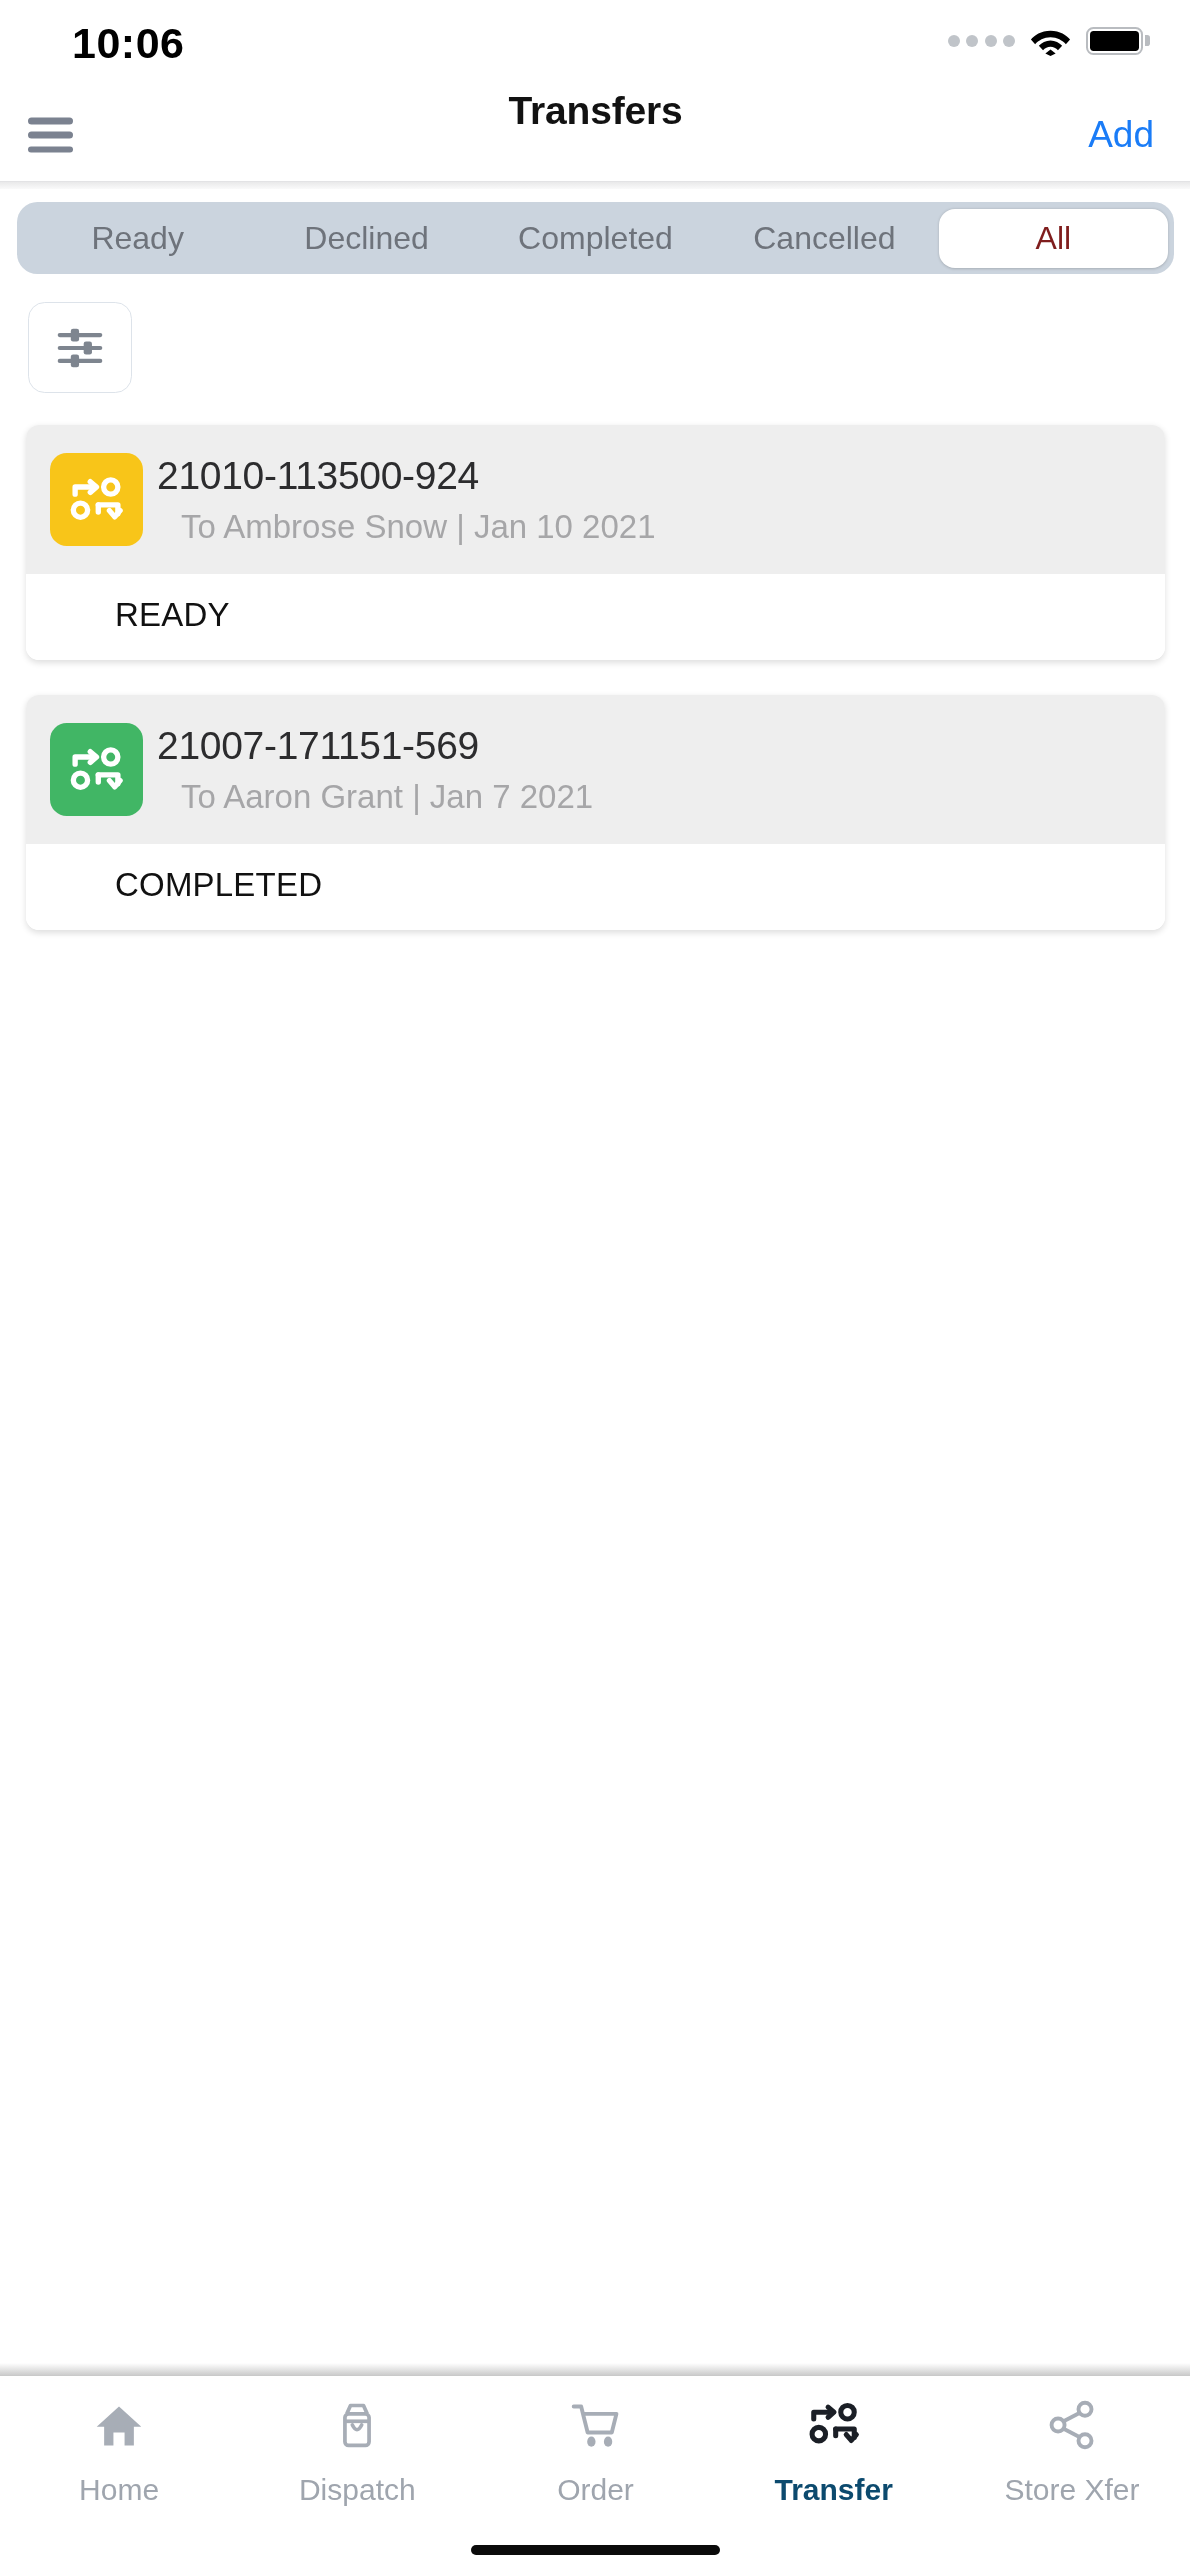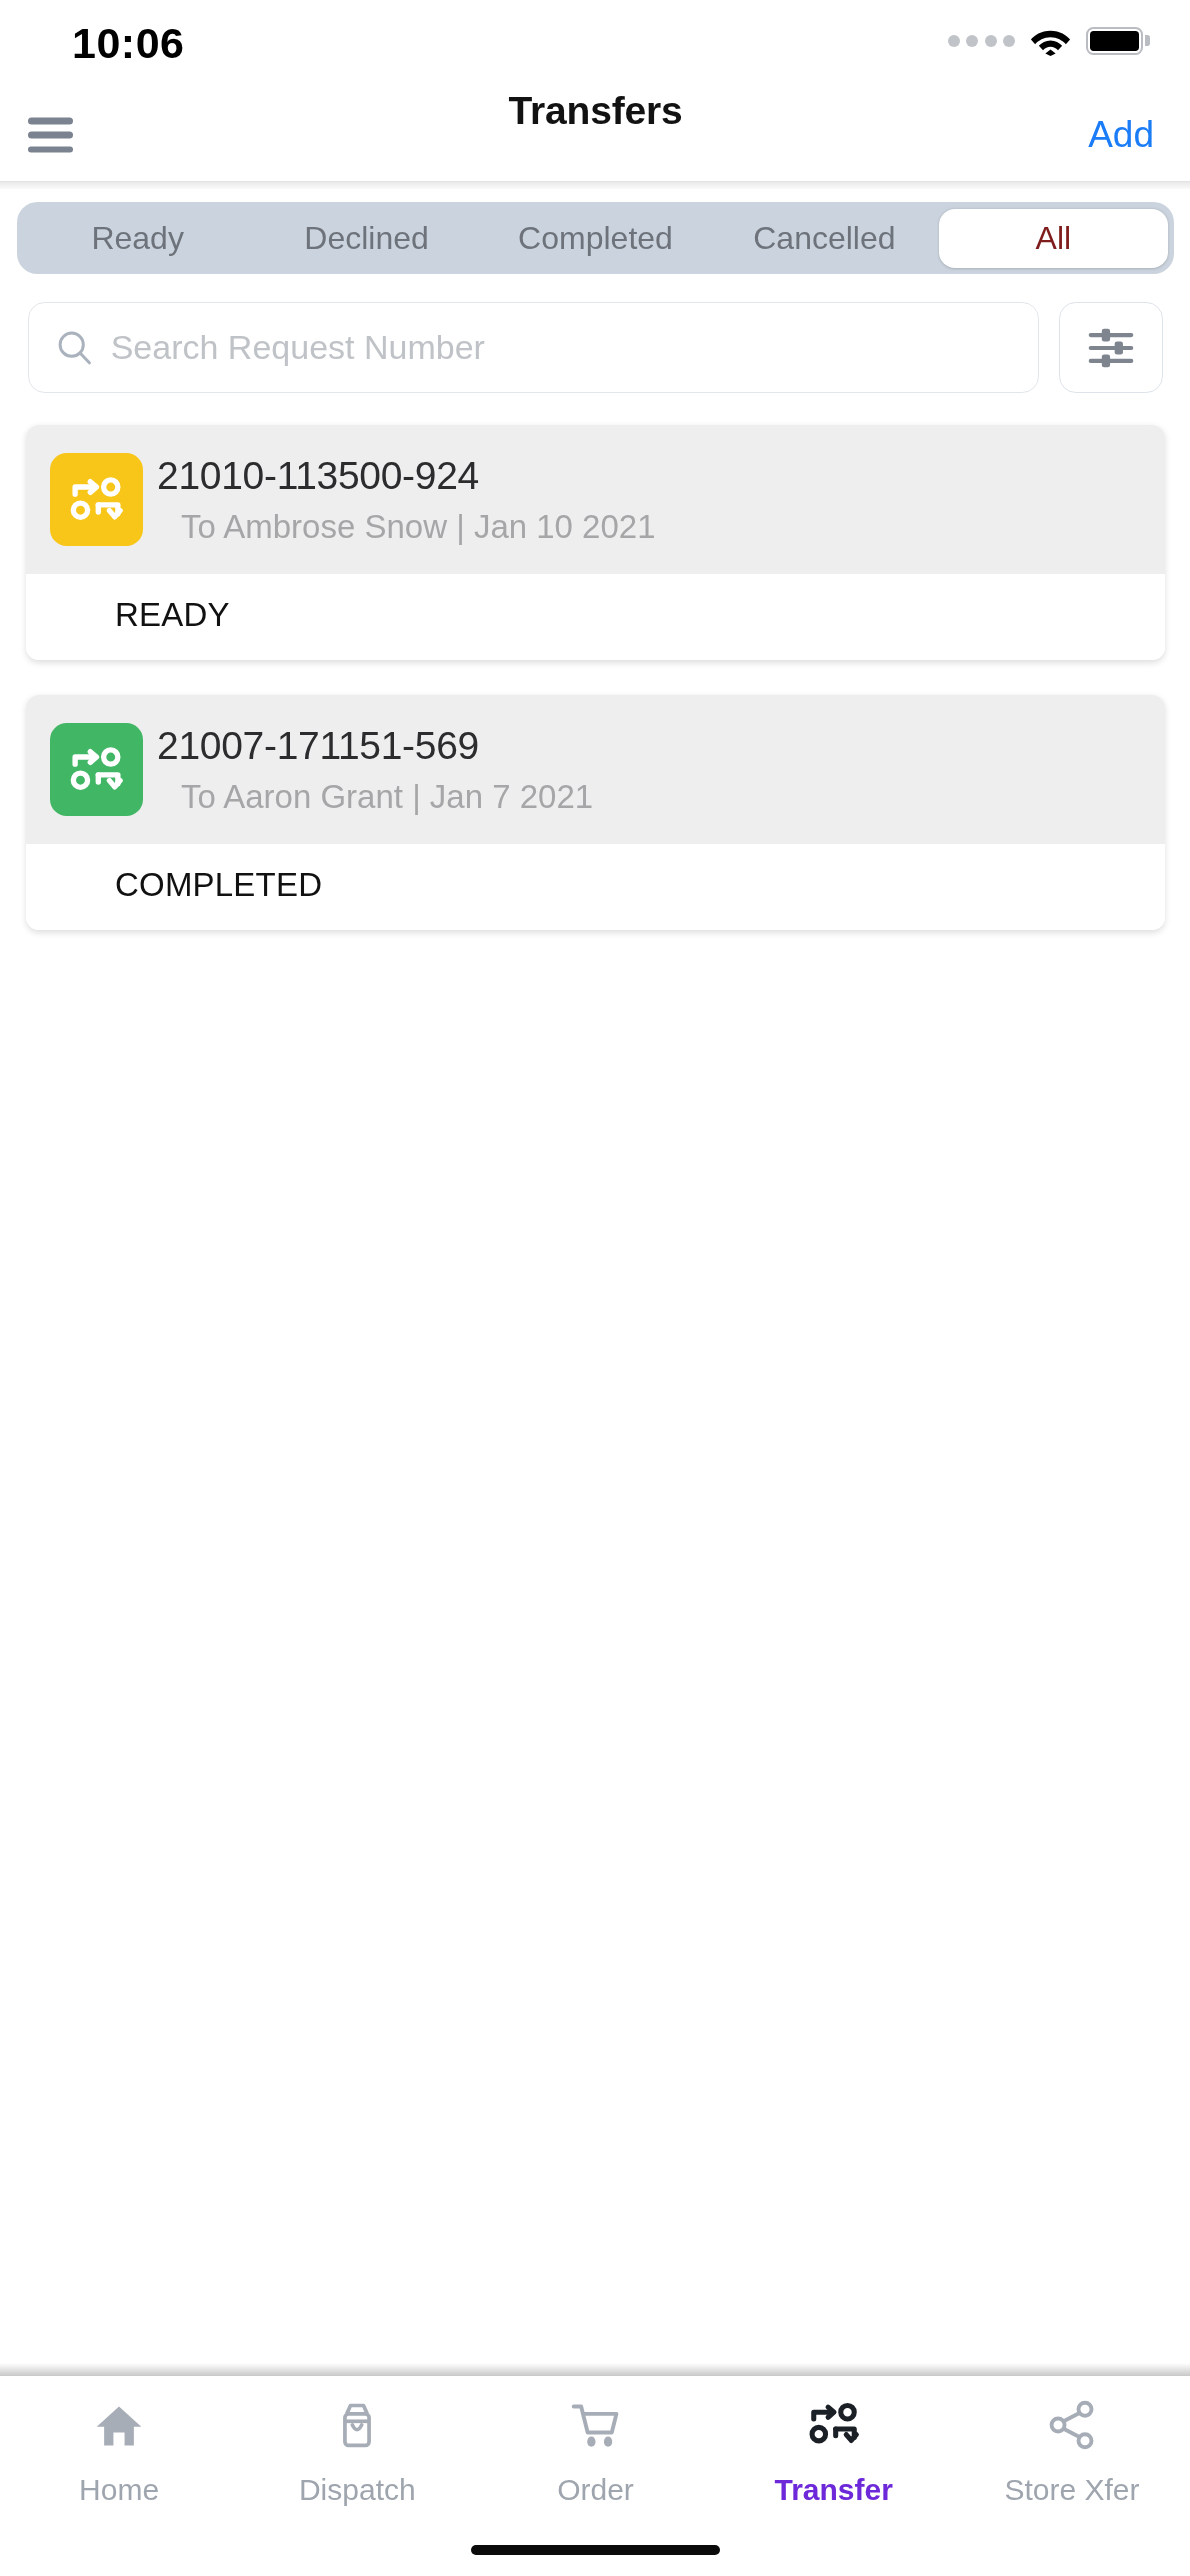--- a/index.html
+++ b/index.html
@@ -82,21 +82,21 @@
   .card-sub { font-size:33px; color:#a6a6a8;margin-left:24px; }
   .card-status { background:#fff; padding:22px 24px 26px 89px; }
   .card-status span { font-size:33px; color:#111; letter-spacing:0.2px; }
 
   
   .spacer { flex:1 1 auto; background:#fff; }
   .tabbar-shadow { height:13px; flex:0 0 13px; background:linear-gradient(#ffffff,#c8c8c8); }
   .tabbar { height:148px; flex:0 0 148px; display:flex; background:#fff; }
   .tabitem { flex:1; display:flex; flex-direction:column; align-items:center; justify-content:center; gap:22px; cursor:pointer; }
   .tabitem .lbl { font-size:30px; color:#9fa5ae; }
-  .tabitem.active .lbl { color:#6d28d9; font-weight:700; }
+  .tabitem.active .lbl { color:#0c4a6e; font-weight:700; }
   .tabicon { height:57px; display:flex; align-items:flex-end; }
   .homebar-wrap { height:52px; flex:0 0 52px; background:#fff; display:flex; align-items:center; justify-content:center; }
   .homebar { width:249px; height:10.2px; background:#0b0b0b; border-radius:5.6px; }
 </style>
 </head>
 <body>
 
 <div class="phone">
 
   <div class="statusbar">
@@ -137,27 +137,20 @@
     <div class="segment">
       <div class="seg-item">Ready</div>
       <div class="seg-item">Declined</div>
       <div class="seg-item">Completed</div>
       <div class="seg-item">Cancelled</div>
       <div class="seg-item active">All</div>
     </div>
   </div>
 
   <div class="search-row">
-    <div class="search-box">
-      <svg width="39" height="39" viewBox="0 0 42 42">
-        <circle cx="18" cy="18" r="12.5" fill="none" stroke="#a9b2bd" stroke-width="3.2"></circle>
-        <line x1="27" y1="27" x2="37" y2="37.5" stroke="#a9b2bd" stroke-width="3.2" stroke-linecap="round"></line>
-      </svg>
-      <span class="search-ph">Search Request Number</span>
-    </div>
     <div class="filter-btn">
       <svg width="50" height="46" viewBox="0 0 54 50">
         <g stroke="#7e858f" stroke-width="4.5" stroke-linecap="round">
           <line x1="5" y1="11" x2="49" y2="11"></line>
           <line x1="5" y1="25" x2="49" y2="25"></line>
           <line x1="5" y1="39" x2="49" y2="39"></line>
         </g>
         <rect x="17" y="4" width="9" height="14" rx="2.5" fill="#7e858f"></rect>
         <rect x="31" y="18" width="9" height="14" rx="2.5" fill="#7e858f"></rect>
         <rect x="17" y="32" width="9" height="14" rx="2.5" fill="#7e858f"></rect>

